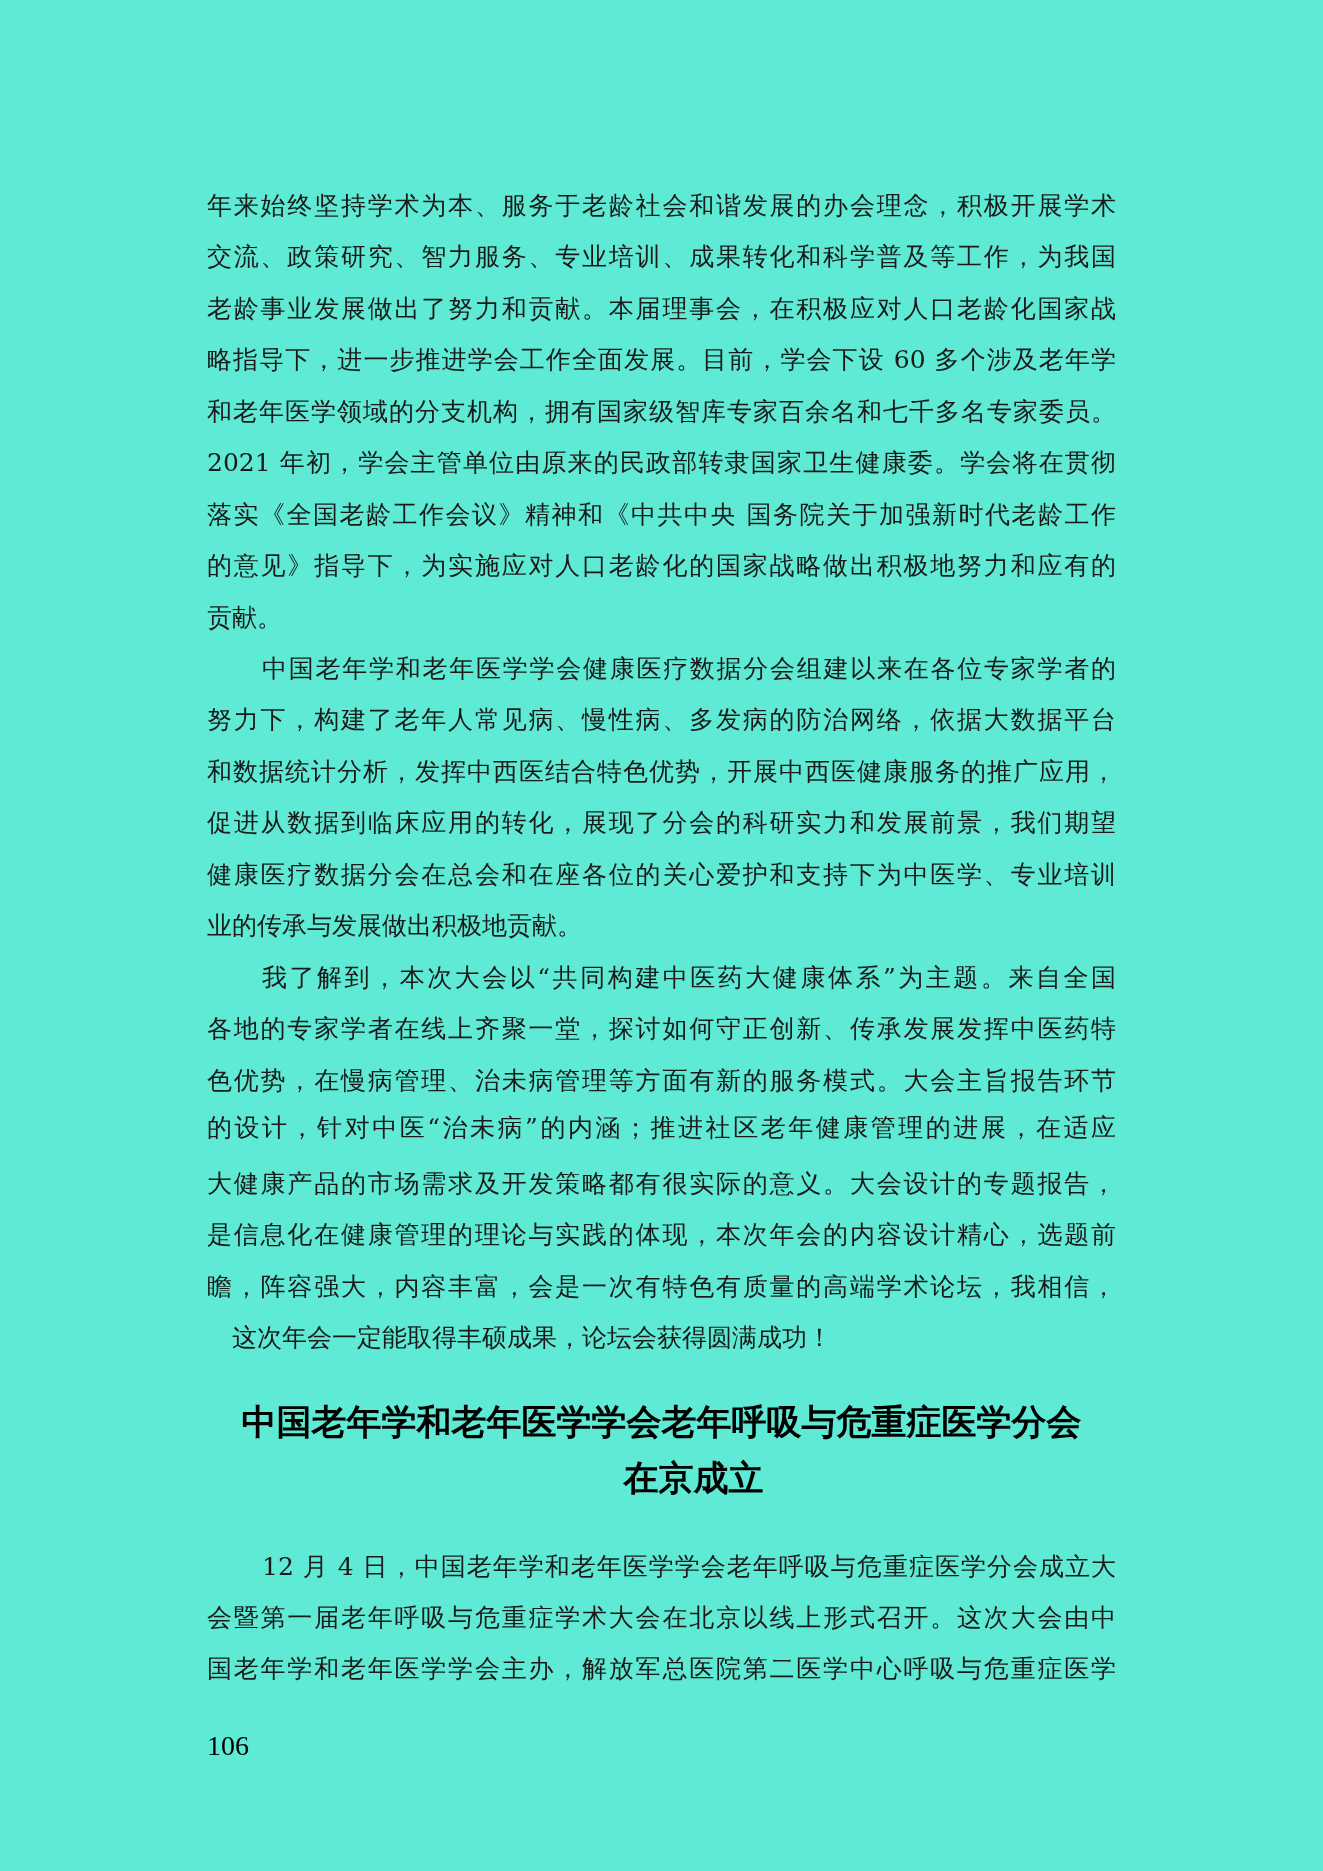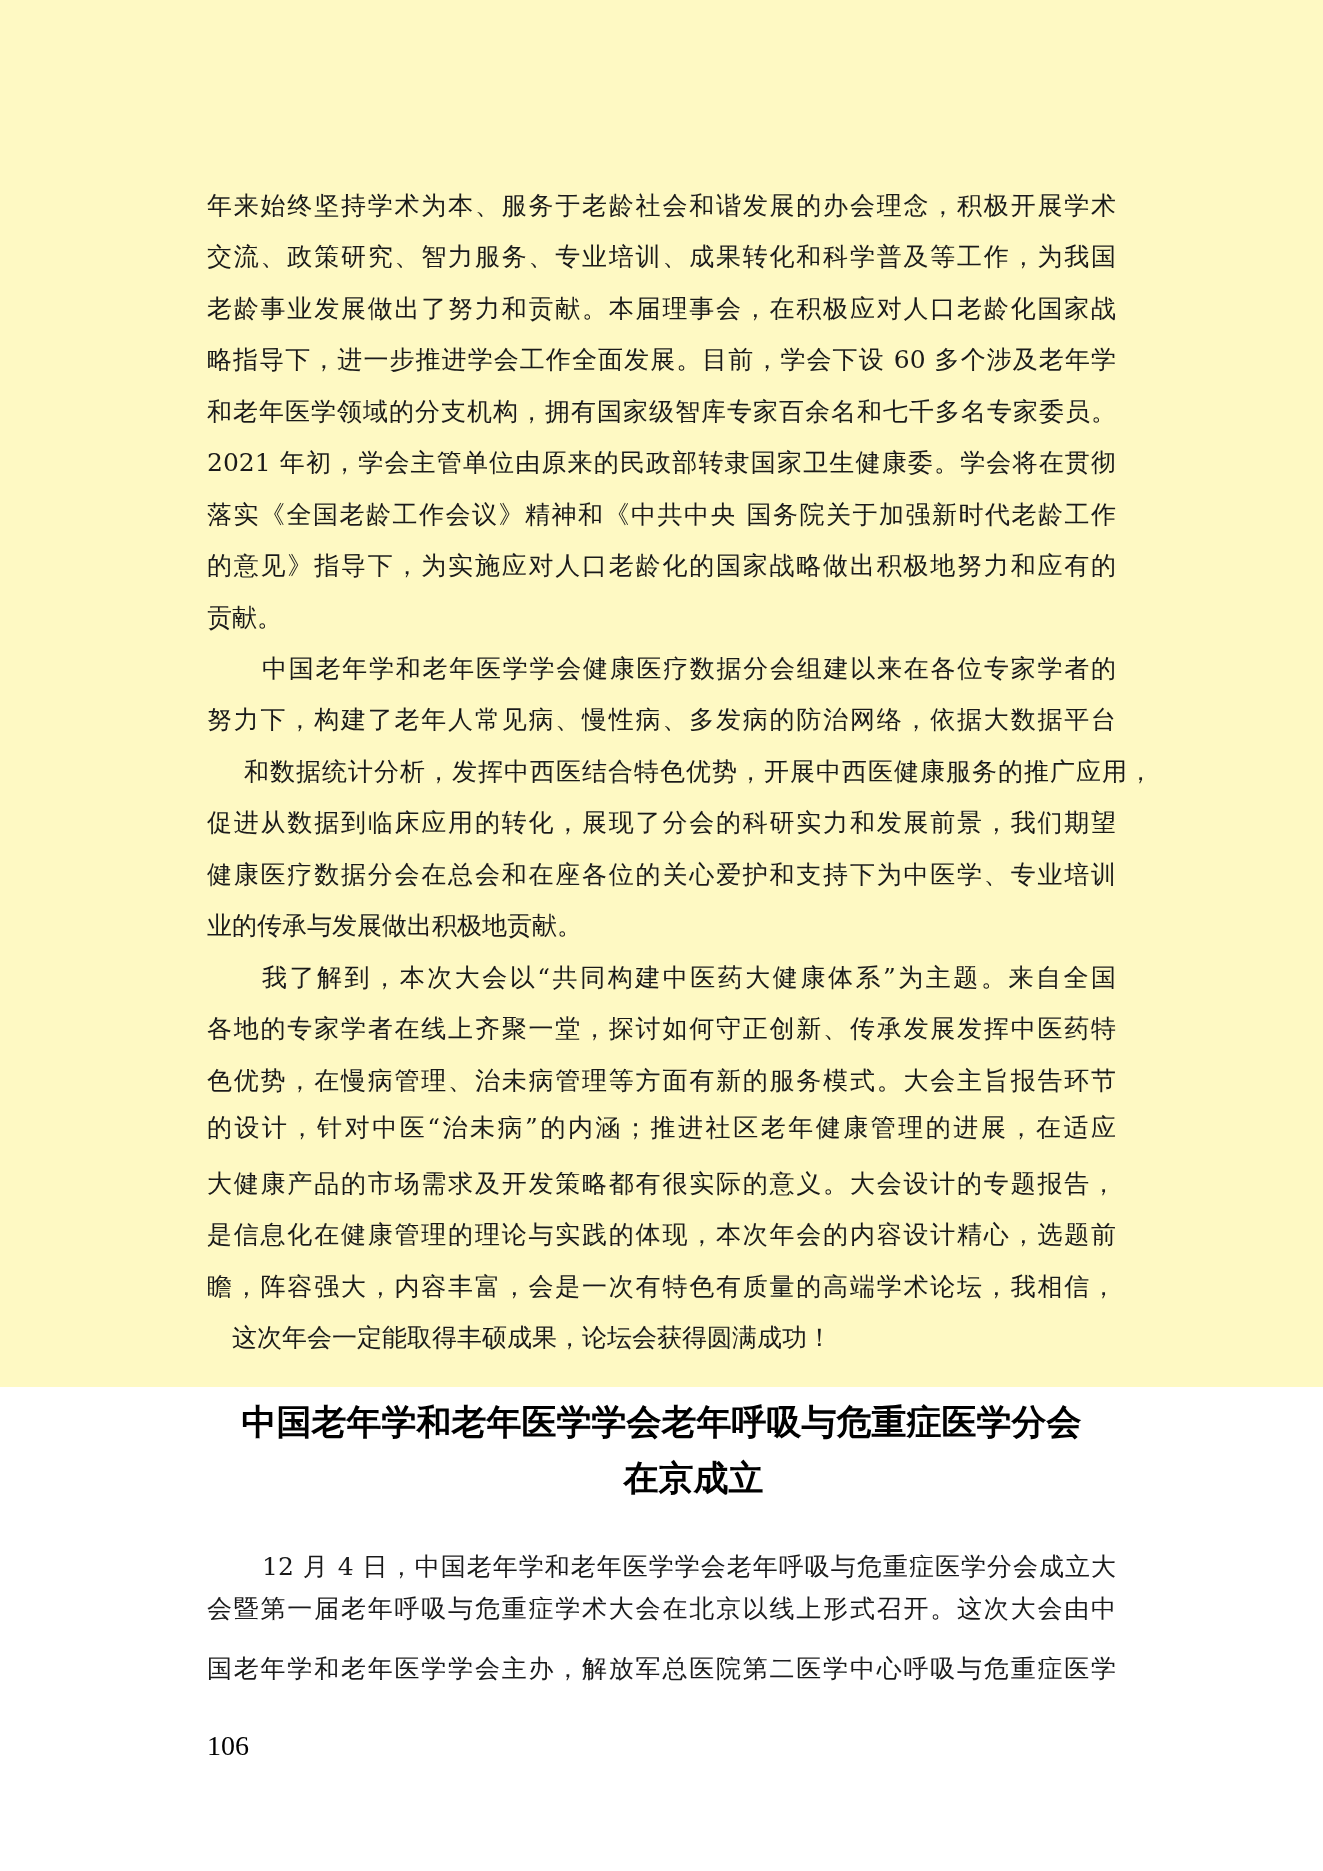--- a/index.html
+++ b/index.html
@@ -1,17 +1,17 @@
 <!DOCTYPE html>
 <html><head>
 <meta charset="utf-8">
 <style>
   html, body { margin: 0; padding: 0; background: #ffffff; }
   body { width: 1323px; height: 1871px; position: relative; overflow: hidden; color: #111; }
-  .page { position: absolute; left: 0; top: 0; width: 1323px; height: 1387px; background: #fef9c3; }
+  .page { position: absolute; left: 0; top: 0; width: 1323px; height: 1871px; background: #5eead4; }
   .body-text { position: absolute; left: 207px; width: 909px; font-family: "DejaVu Serif", "Liberation Serif", serif; font-size: 25px; color: #1a1a1a; }
   .line { position: absolute; left: 0; width: 909px; height: 51px; line-height: 51px; white-space: nowrap; text-align: justify; text-align-last: justify; }
   .line.last { text-align-last: left; }
   .line.indent { left: 55px; width: 854px; }
   .title { position: absolute; left: 0; width: 1323px; text-align: center; font-family: "DejaVu Sans", "Liberation Sans", sans-serif; font-weight: bold; font-size: 35px; color: #000; line-height: 56px; height: 56px; }
   .page-number { position: absolute; left: 207px; top: 1730px; font-family: "Liberation Serif", "DejaVu Serif", serif; font-size: 28px; color: #000; }
 </style>
 </head>
 <body>
 
@@ -25,21 +25,21 @@
     <div class="line" style="top:206px;">和老年医学领域的分支机构，拥有国家级智库专家百余名和七千多名专家委员。</div>
     <div class="line" style="top:257px;">2021 年初，学会主管单位由原来的民政部转隶国家卫生健康委。学会将在贯彻</div>
     <div class="line" style="top:309px;">落实《全国老龄工作会议》精神和《中共中央 国务院关于加强新时代老龄工作</div>
     <div class="line" style="top:360px;">的意见》指导下，为实施应对人口老龄化的国家战略做出积极地努力和应有的</div>
     <div class="line last" style="top:412px;">贡献。</div>
   </div>
 
   <div class="body-text" style="top:643px;">
     <div class="line indent" style="top:0px;">中国老年学和老年医学学会健康医疗数据分会组建以来在各位专家学者的</div>
     <div class="line" style="top:51px;">努力下，构建了老年人常见病、慢性病、多发病的防治网络，依据大数据平台</div>
-    <div class="line" style="top:103px;margin-left:37px;">和数据统计分析，发挥中西医结合特色优势，开展中西医健康服务的推广应用，</div>
+    <div class="line" style="top:103px;">和数据统计分析，发挥中西医结合特色优势，开展中西医健康服务的推广应用，</div>
     <div class="line" style="top:154px;">促进从数据到临床应用的转化，展现了分会的科研实力和发展前景，我们期望</div>
     <div class="line" style="top:206px;">健康医疗数据分会在总会和在座各位的关心爱护和支持下为中医学、专业培训</div>
     <div class="line last" style="top:257px;">业的传承与发展做出积极地贡献。</div>
   </div>
 
   <div class="body-text" style="top:952px;">
     <div class="line indent" style="top:0px;">我了解到，本次大会以“共同构建中医药大健康体系”为主题。来自全国</div>
     <div class="line" style="top:51px;">各地的专家学者在线上齐聚一堂，探讨如何守正创新、传承发展发挥中医药特</div>
     <div class="line" style="top:103px;">色优势，在慢病管理、治未病管理等方面有新的服务模式。大会主旨报告环节</div>
     <div class="line" style="top:150px;">的设计，针对中医“治未病”的内涵；推进社区老年健康管理的进展，在适应</div>
@@ -47,18 +47,18 @@
     <div class="line" style="top:257px;">是信息化在健康管理的理论与实践的体现，本次年会的内容设计精心，选题前</div>
     <div class="line" style="top:309px;">瞻，阵容强大，内容丰富，会是一次有特色有质量的高端学术论坛，我相信，</div>
     <div class="line last" style="top:360px;margin-left:25px;">这次年会一定能取得丰硕成果，论坛会获得圆满成功！</div>
   </div>
 
   <div class="title" style="top:1394px;">中国老年学和老年医学学会老年呼吸与危重症医学分会</div>
   <div class="title" style="top:1450px;padding-left:32px;">在京成立</div>
 
   <div class="body-text" style="top:1541px;">
     <div class="line indent" style="top:0px;">12 月 4 日，中国老年学和老年医学学会老年呼吸与危重症医学分会成立大</div>
-    <div class="line" style="top:42px;">会暨第一届老年呼吸与危重症学术大会在北京以线上形式召开。这次大会由中</div>
+    <div class="line" style="top:51px;">会暨第一届老年呼吸与危重症学术大会在北京以线上形式召开。这次大会由中</div>
     <div class="line" style="top:102px;">国老年学和老年医学学会主办，解放军总医院第二医学中心呼吸与危重症医学</div>
   </div>
 
   <div class="page-number">106</div>
 </div>
 
 </body></html>

